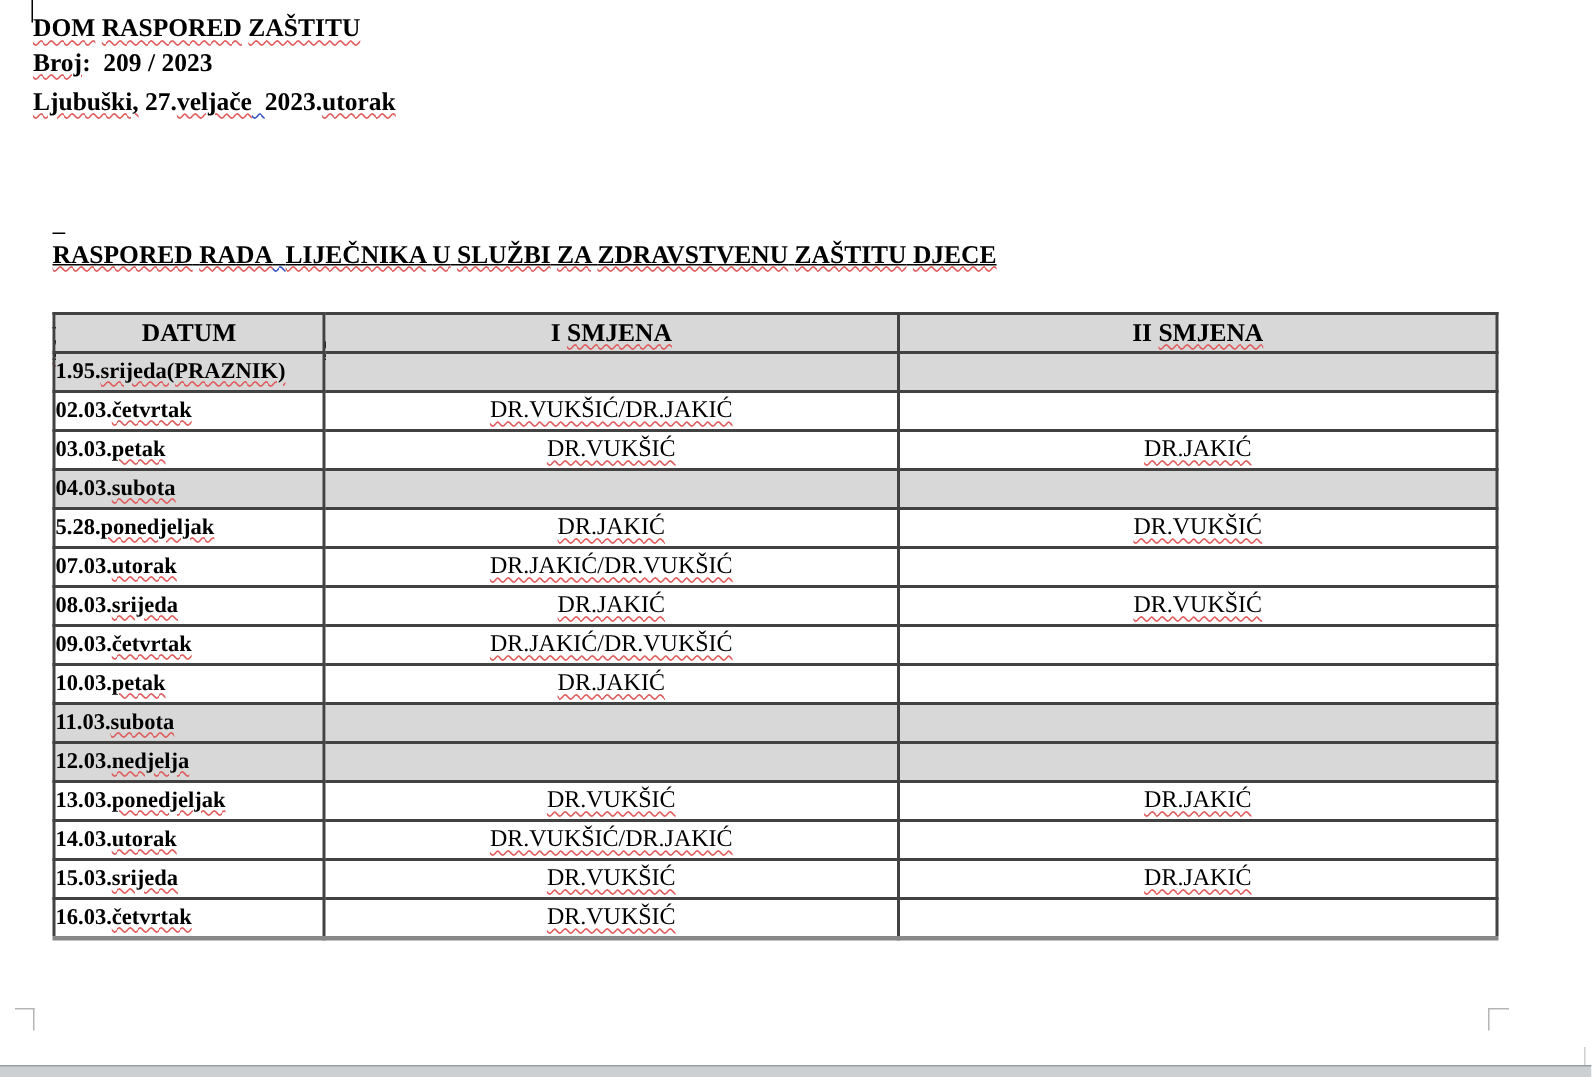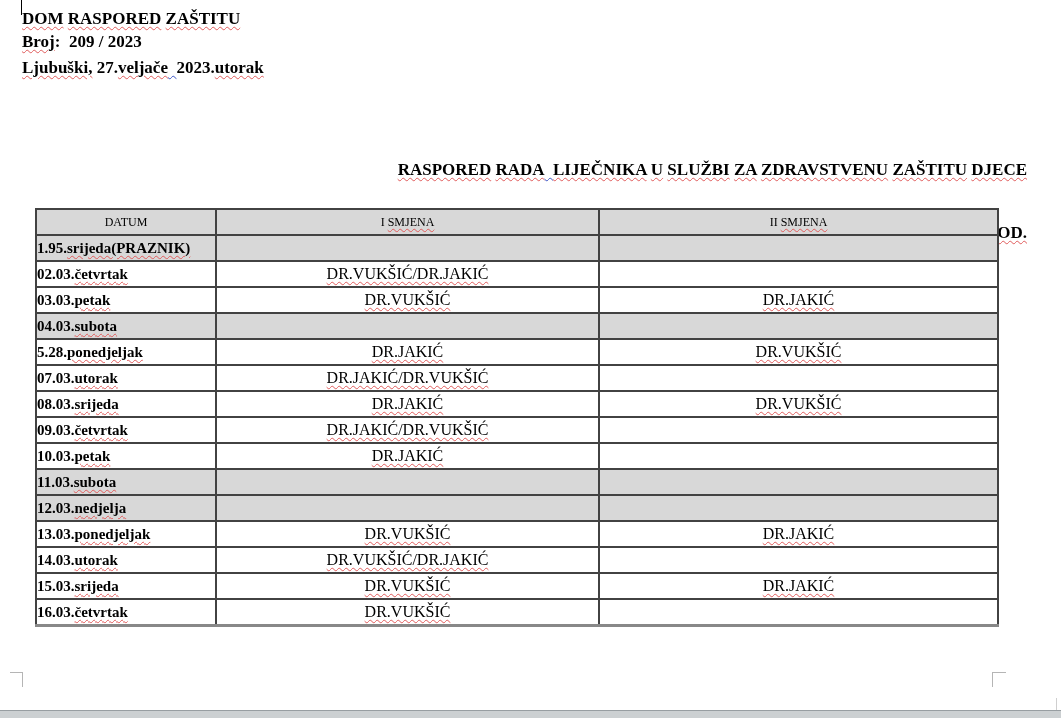--- a/index.html
+++ b/index.html
@@ -33,38 +33,39 @@
     white-space:pre;
   }
   .caret { position:absolute; left:21px; top:0; width:1px; height:15px; background:#000; }
 
   .letterhead { position:absolute; left:22px; top:7px; font-weight:bold; }
   .lh-line { font-size:17px; line-height:23px; white-space:pre; }
   .lh-line3 { margin-top:3px; }
 
   .title {
     position:absolute; left:35px; top:117px; width:992px;
-    text-align:right; font-weight:bold; font-size:17px; line-height:21px;
+    text-align:left; font-weight:bold; font-size:17px; line-height:21px;
     white-space:pre-wrap;
+    text-decoration:underline;
   }
 
   table.schedule {
     position:absolute; left:35px; top:208px; width:962px;
     border-collapse:collapse; table-layout:fixed;
     border:2px solid var(--table_border);
     border-bottom:3px solid #888888;
   }
   .schedule th, .schedule td {
     border:2px solid var(--table_border);
     padding:0; height:24px; vertical-align:middle;
     overflow:hidden; white-space:nowrap;
   }
   .schedule th {
     background:var(--row_shading);
-    font-size:12px; font-weight:normal; text-align:center;
+    font-size:17px; font-weight:bold; text-align:center;
   }
   .c-date { font-size:15px; font-weight:bold; text-align:left; padding-left:3px; }
   .c-shift { font-size:16px; font-weight:normal; text-align:center;margin-top:36px; }
   tr.shaded td { background:var(--row_shading); }
 
   .mark-bl { position:absolute; left:10px;  top:672px; width:12px; height:14px;
              border-top:1px solid #b5b5b5; border-right:1px solid #b5b5b5; }
   .mark-br { position:absolute; left:992px; top:672px; width:13px; height:14px;
              border-top:1px solid #b5b5b5; border-left:1px solid #b5b5b5; }
   .right-tick { position:absolute; left:1056px; top:698px; width:1px; height:12px; background:#cfcfcf; }

